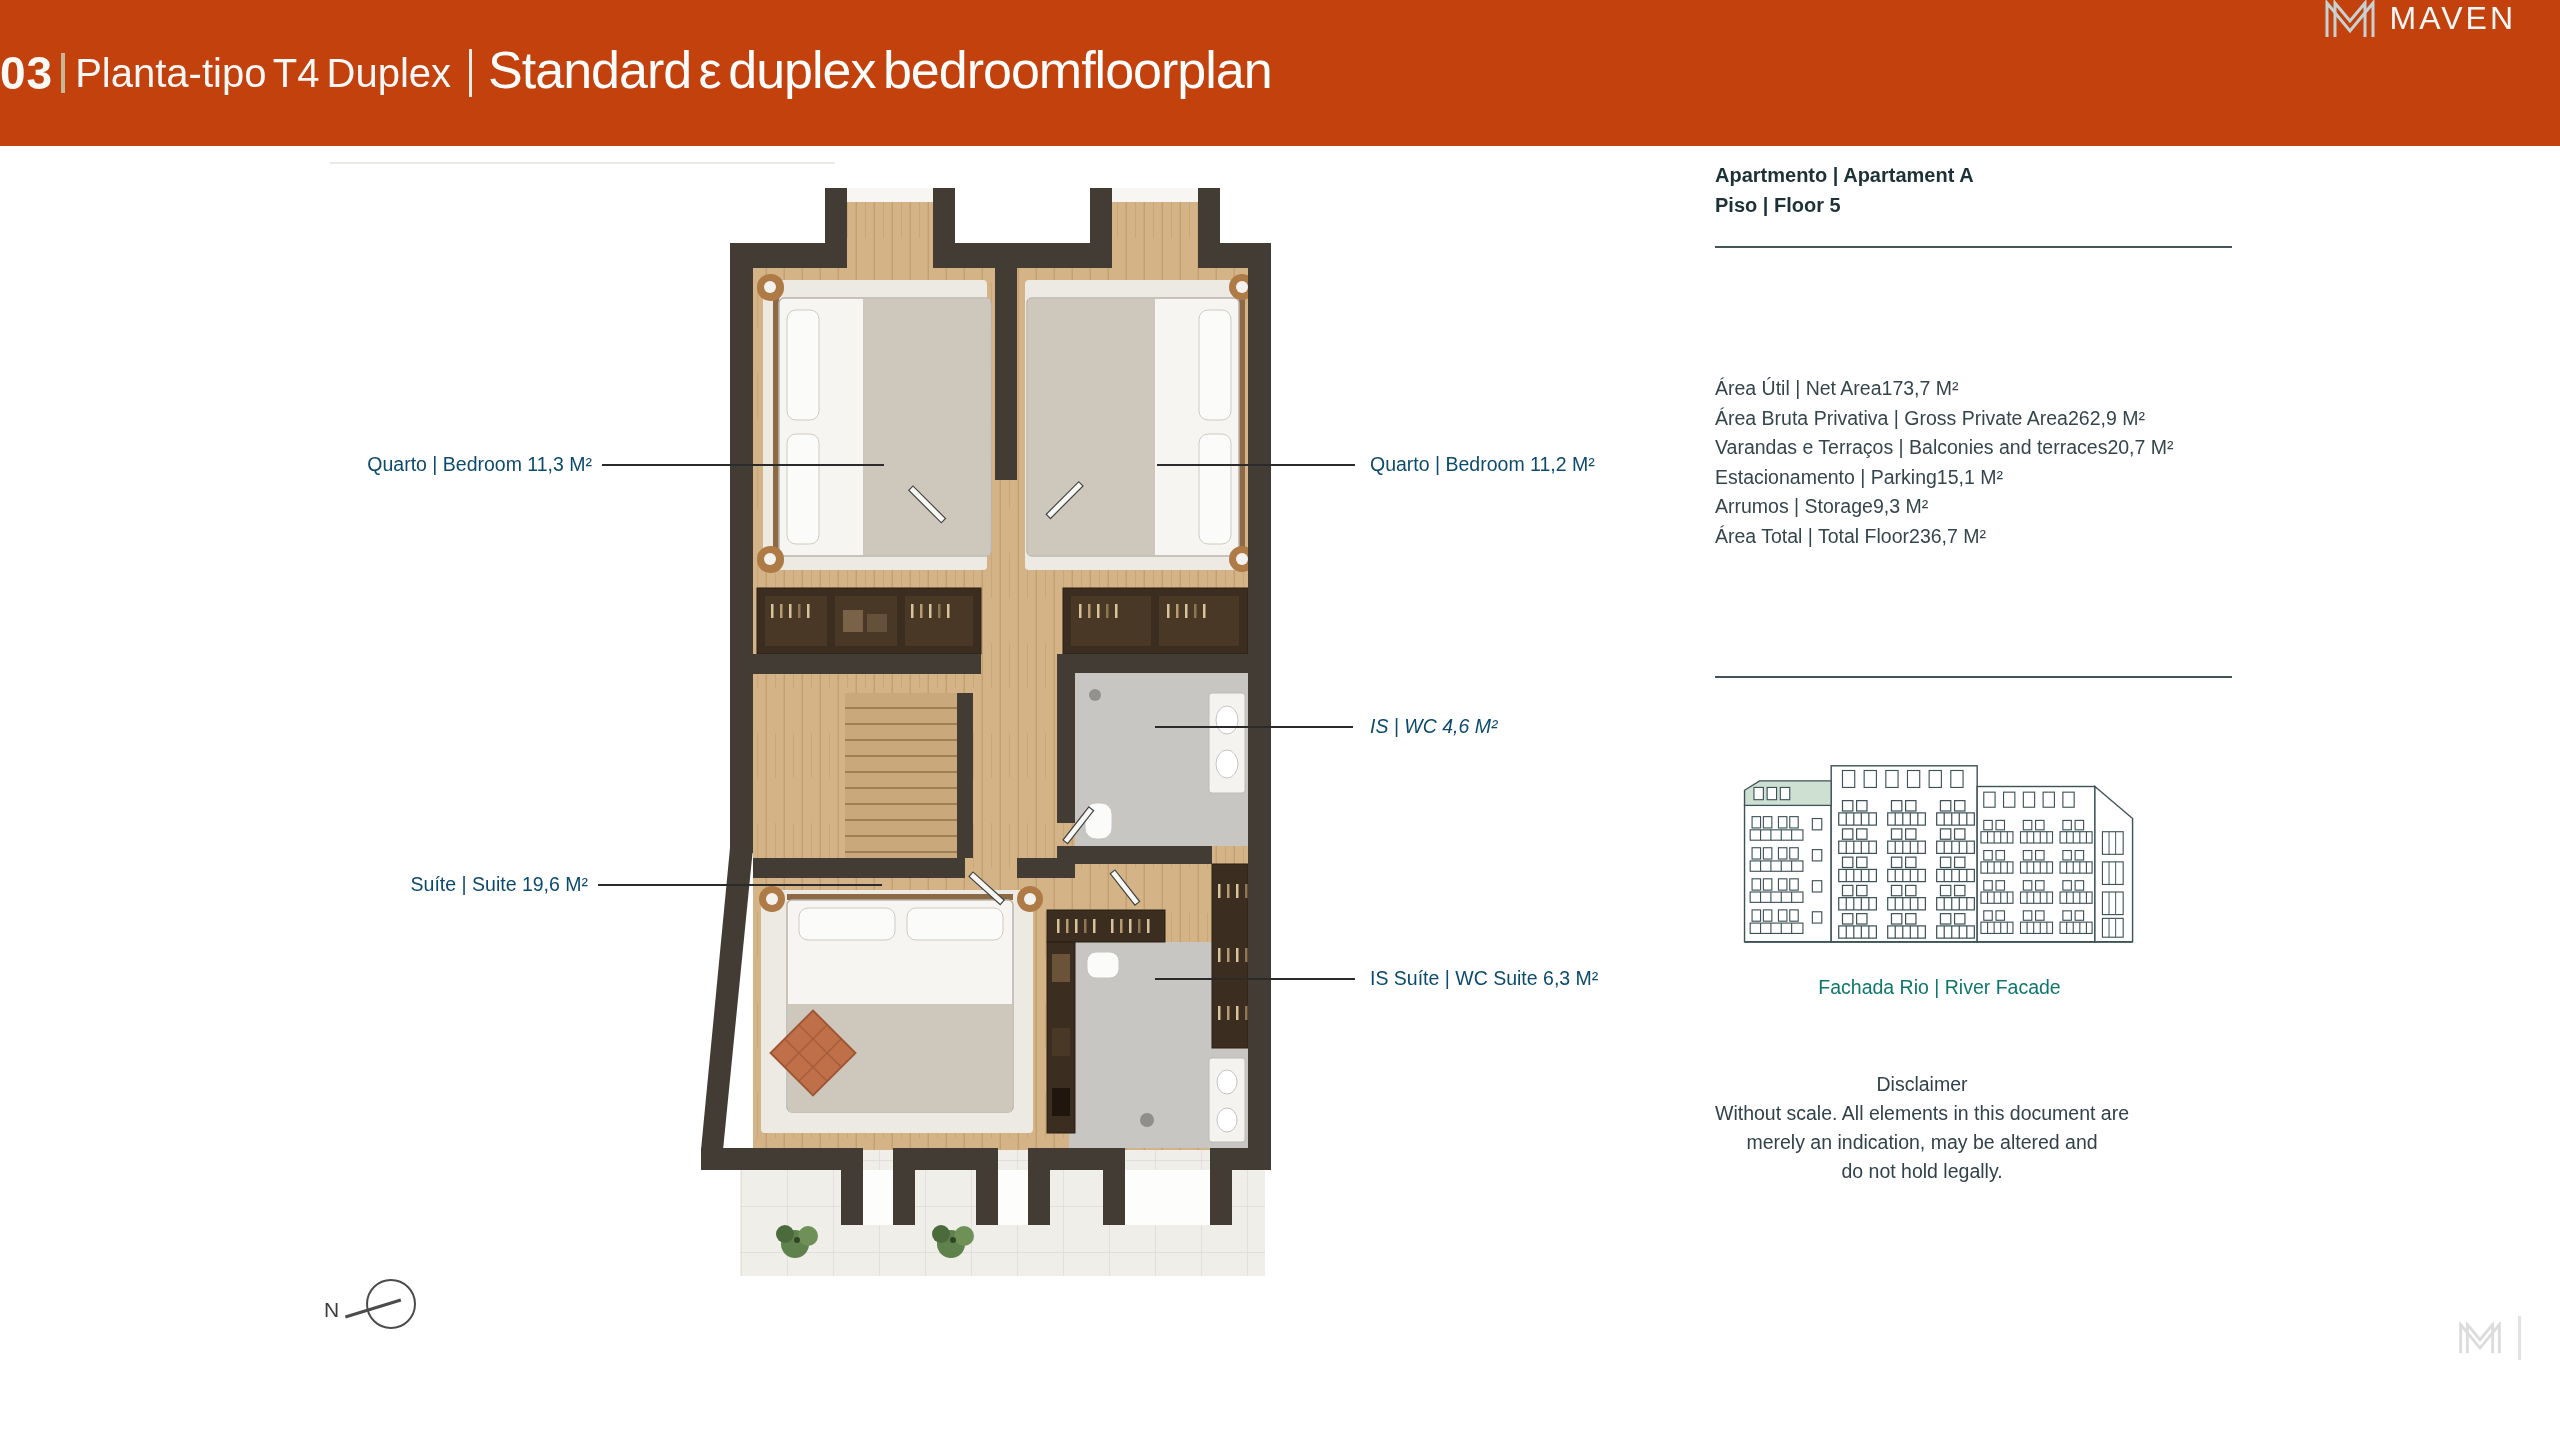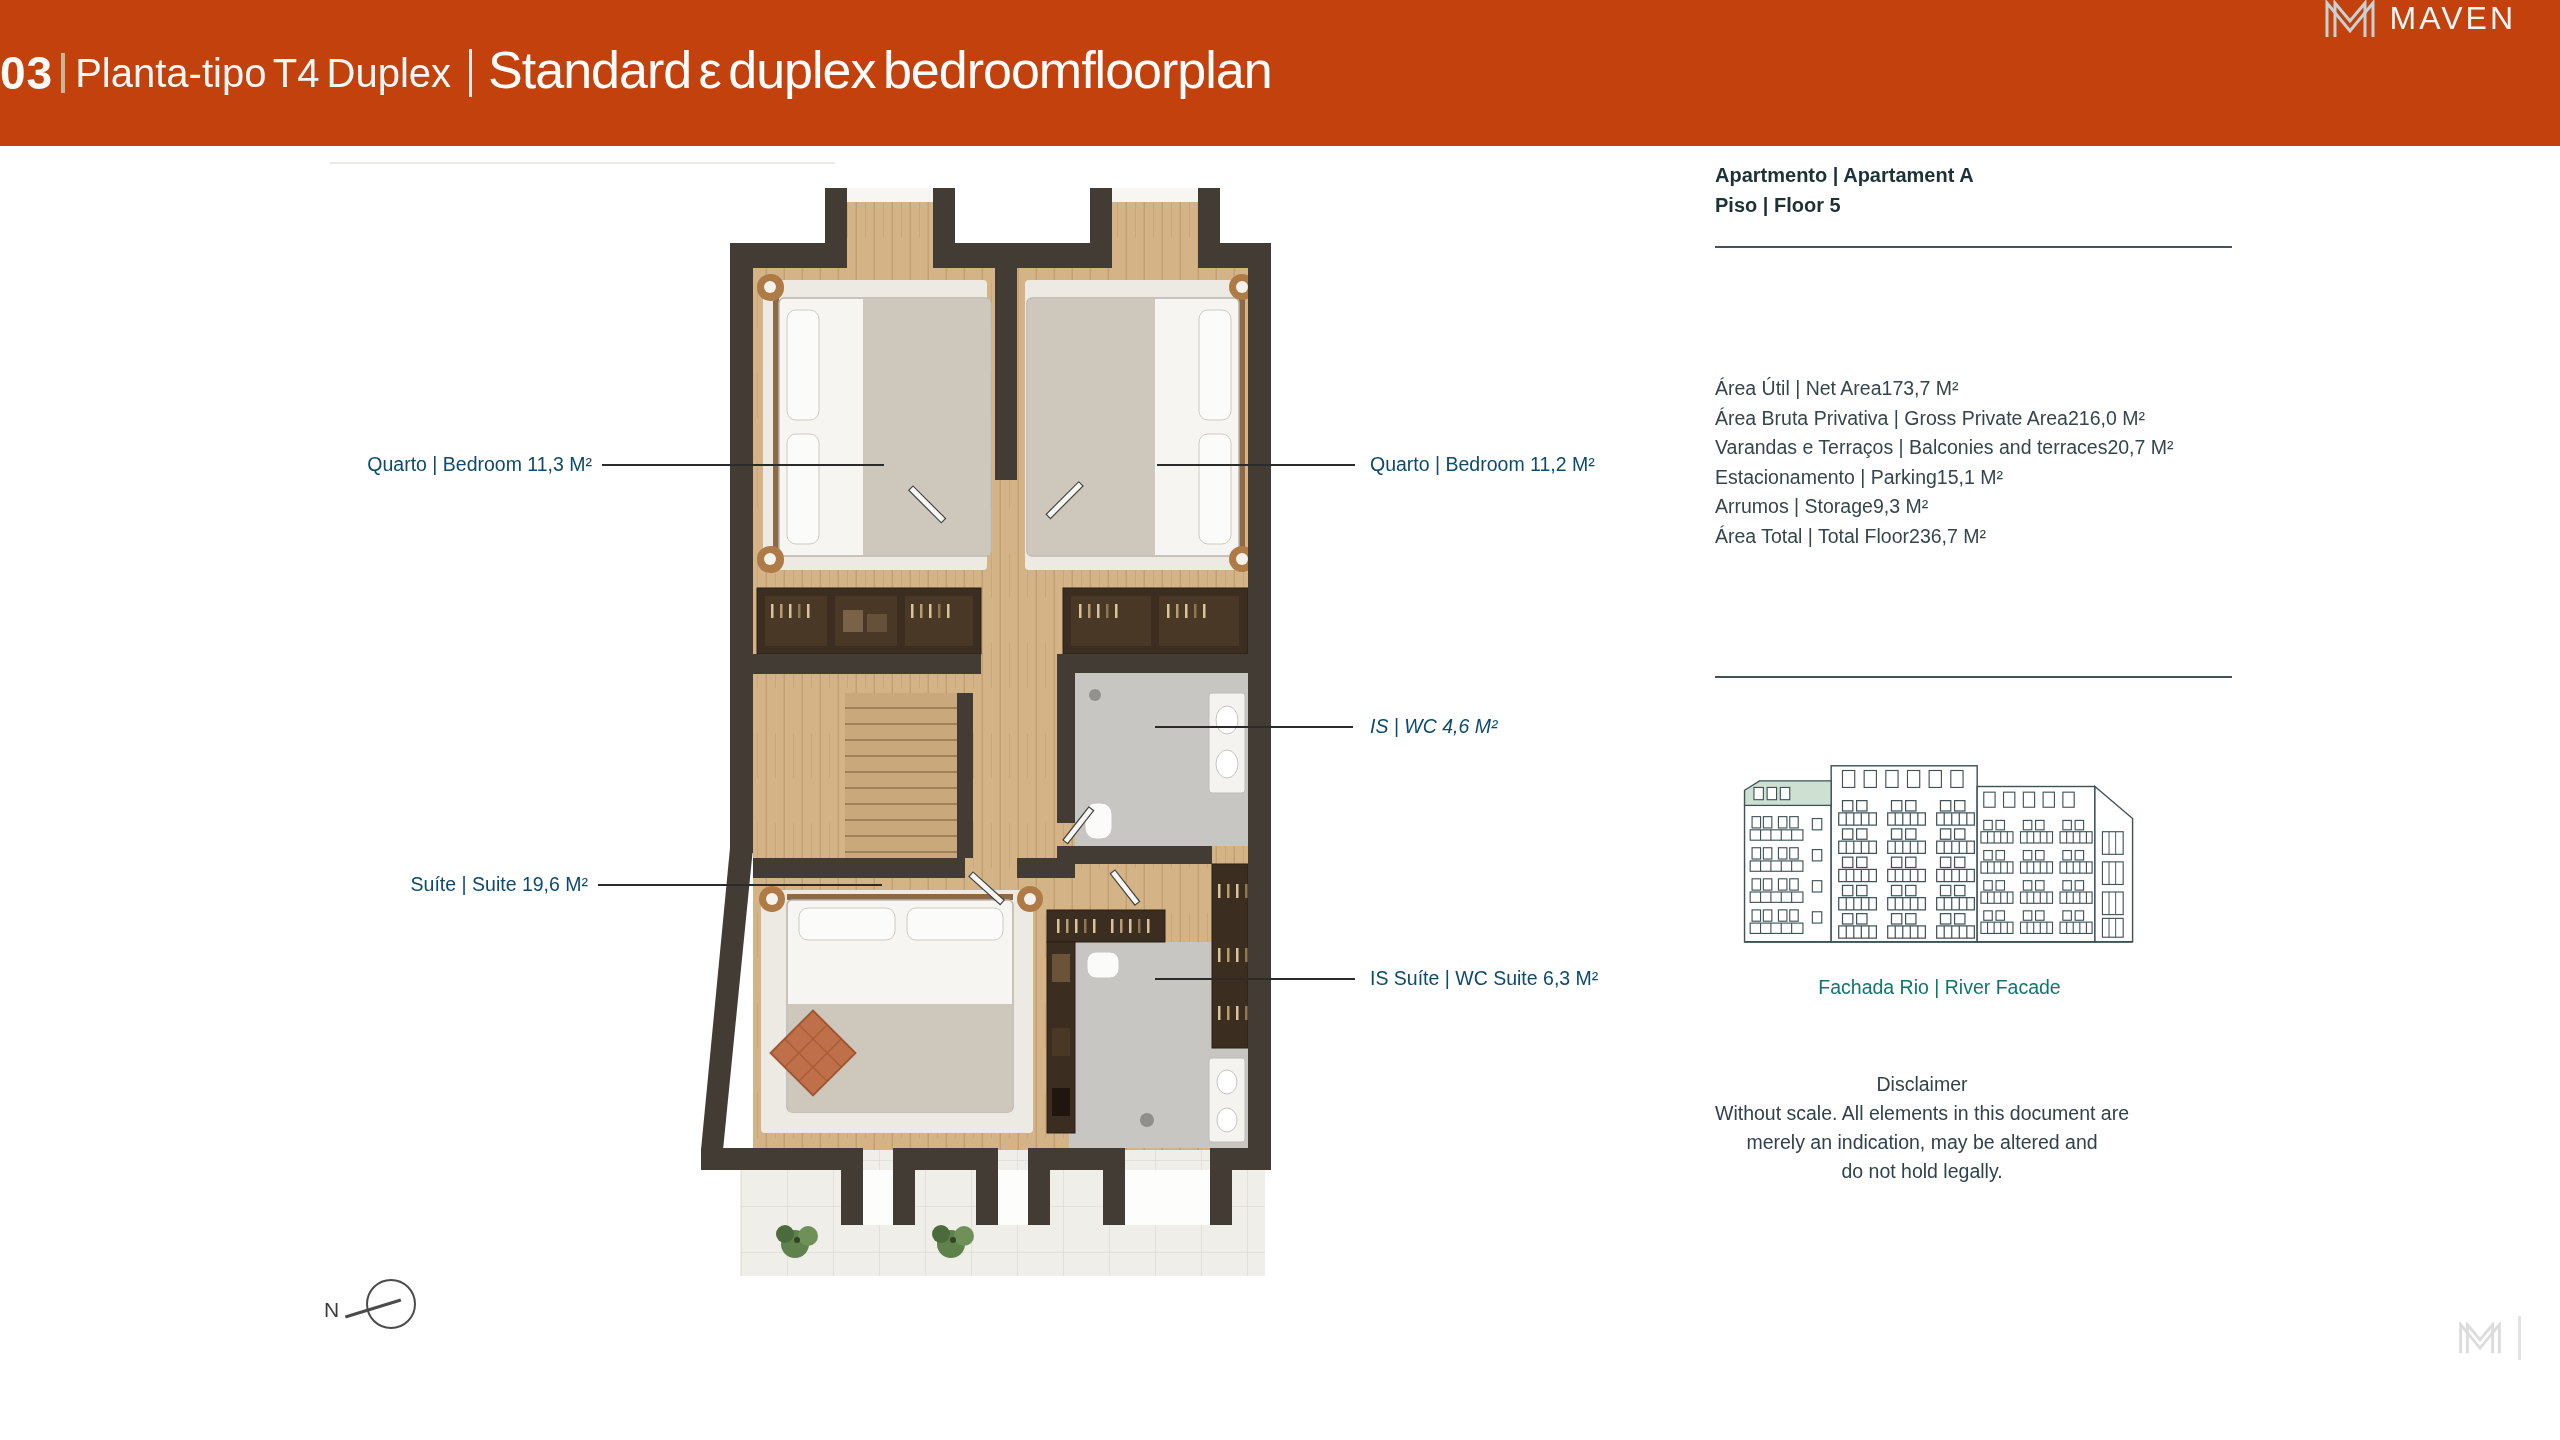--- a/index.html
+++ b/index.html
@@ -287,21 +287,21 @@
   </div>
   <div class="divider" style="top:246px;"></div>
 
   <div class="areas">
     <div class="area-row">
       <span>Área Útil | Net Area</span>
       <span>173,7 M²</span>
     </div>
     <div class="area-row">
       <span>Área Bruta Privativa | Gross Private Area</span>
-      <span>216,0 M²</span>
+      <span>262,9 M²</span>
     </div>
     <div class="area-row">
       <span>Varandas e Terraços | Balconies and terraces</span>
       <span>20,7 M²</span>
     </div>
     <div class="area-row">
       <span>Estacionamento | Parking</span>
       <span>15,1 M²</span>
     </div>
     <div class="area-row">

